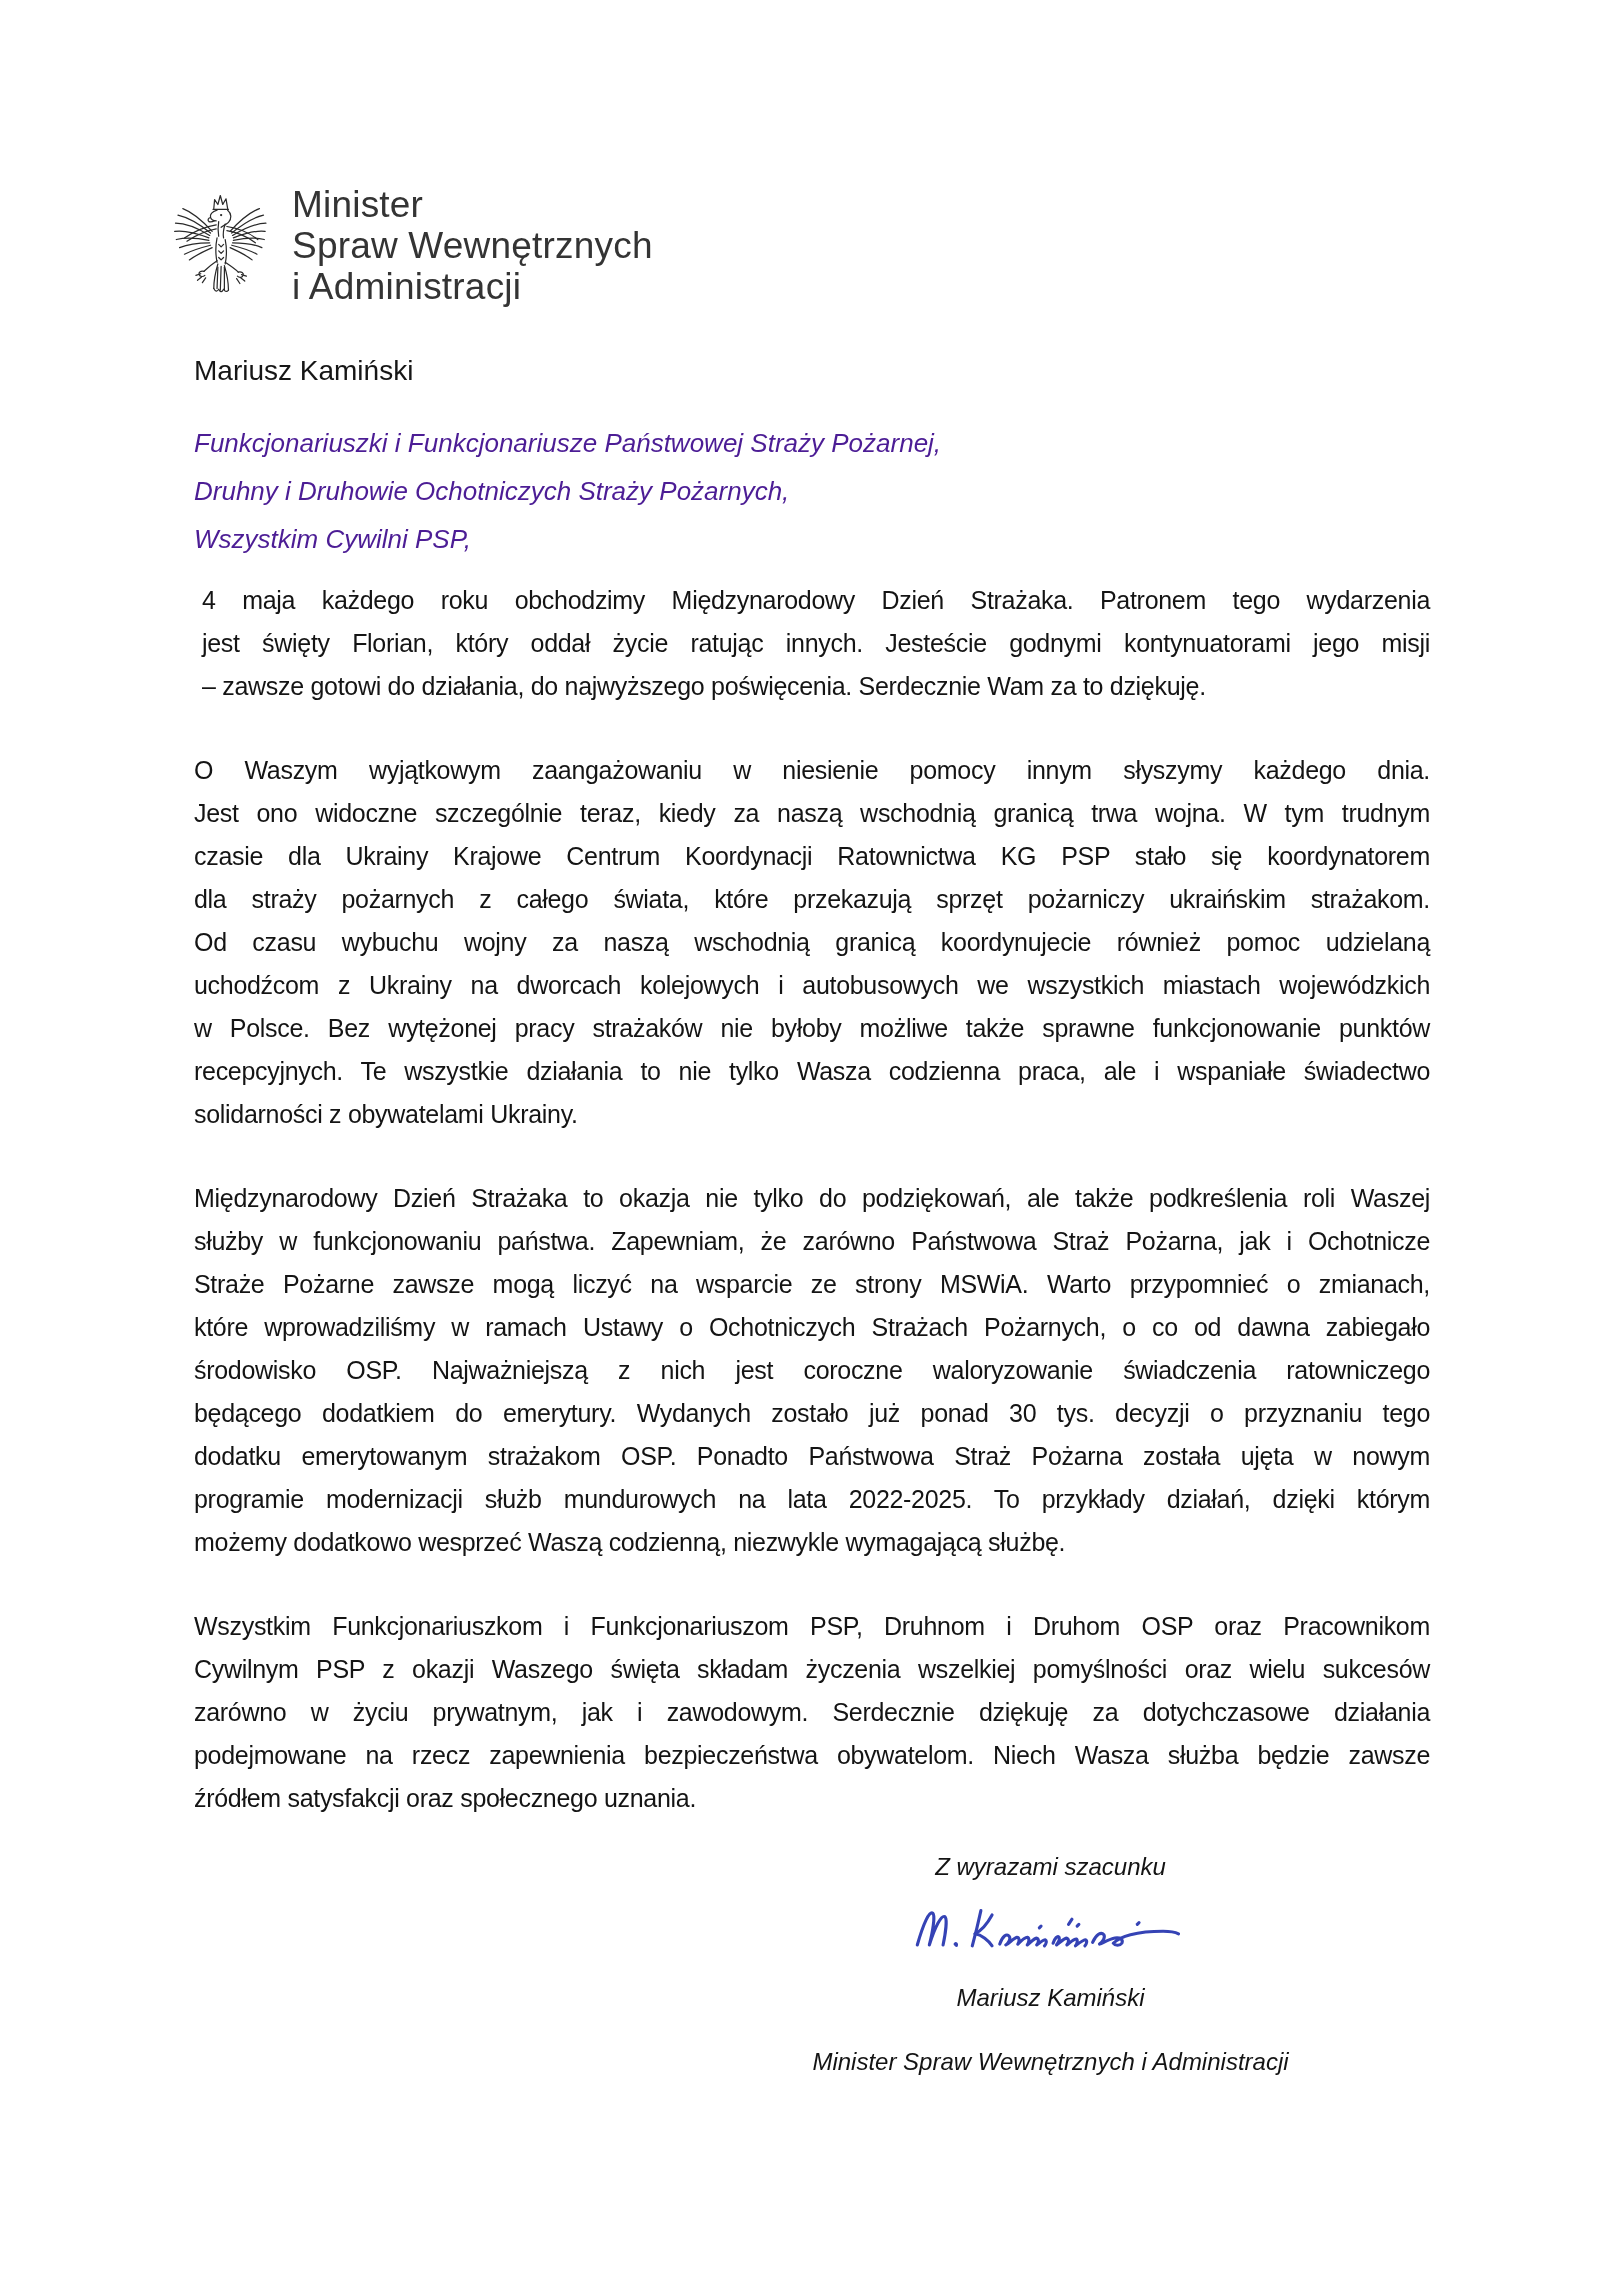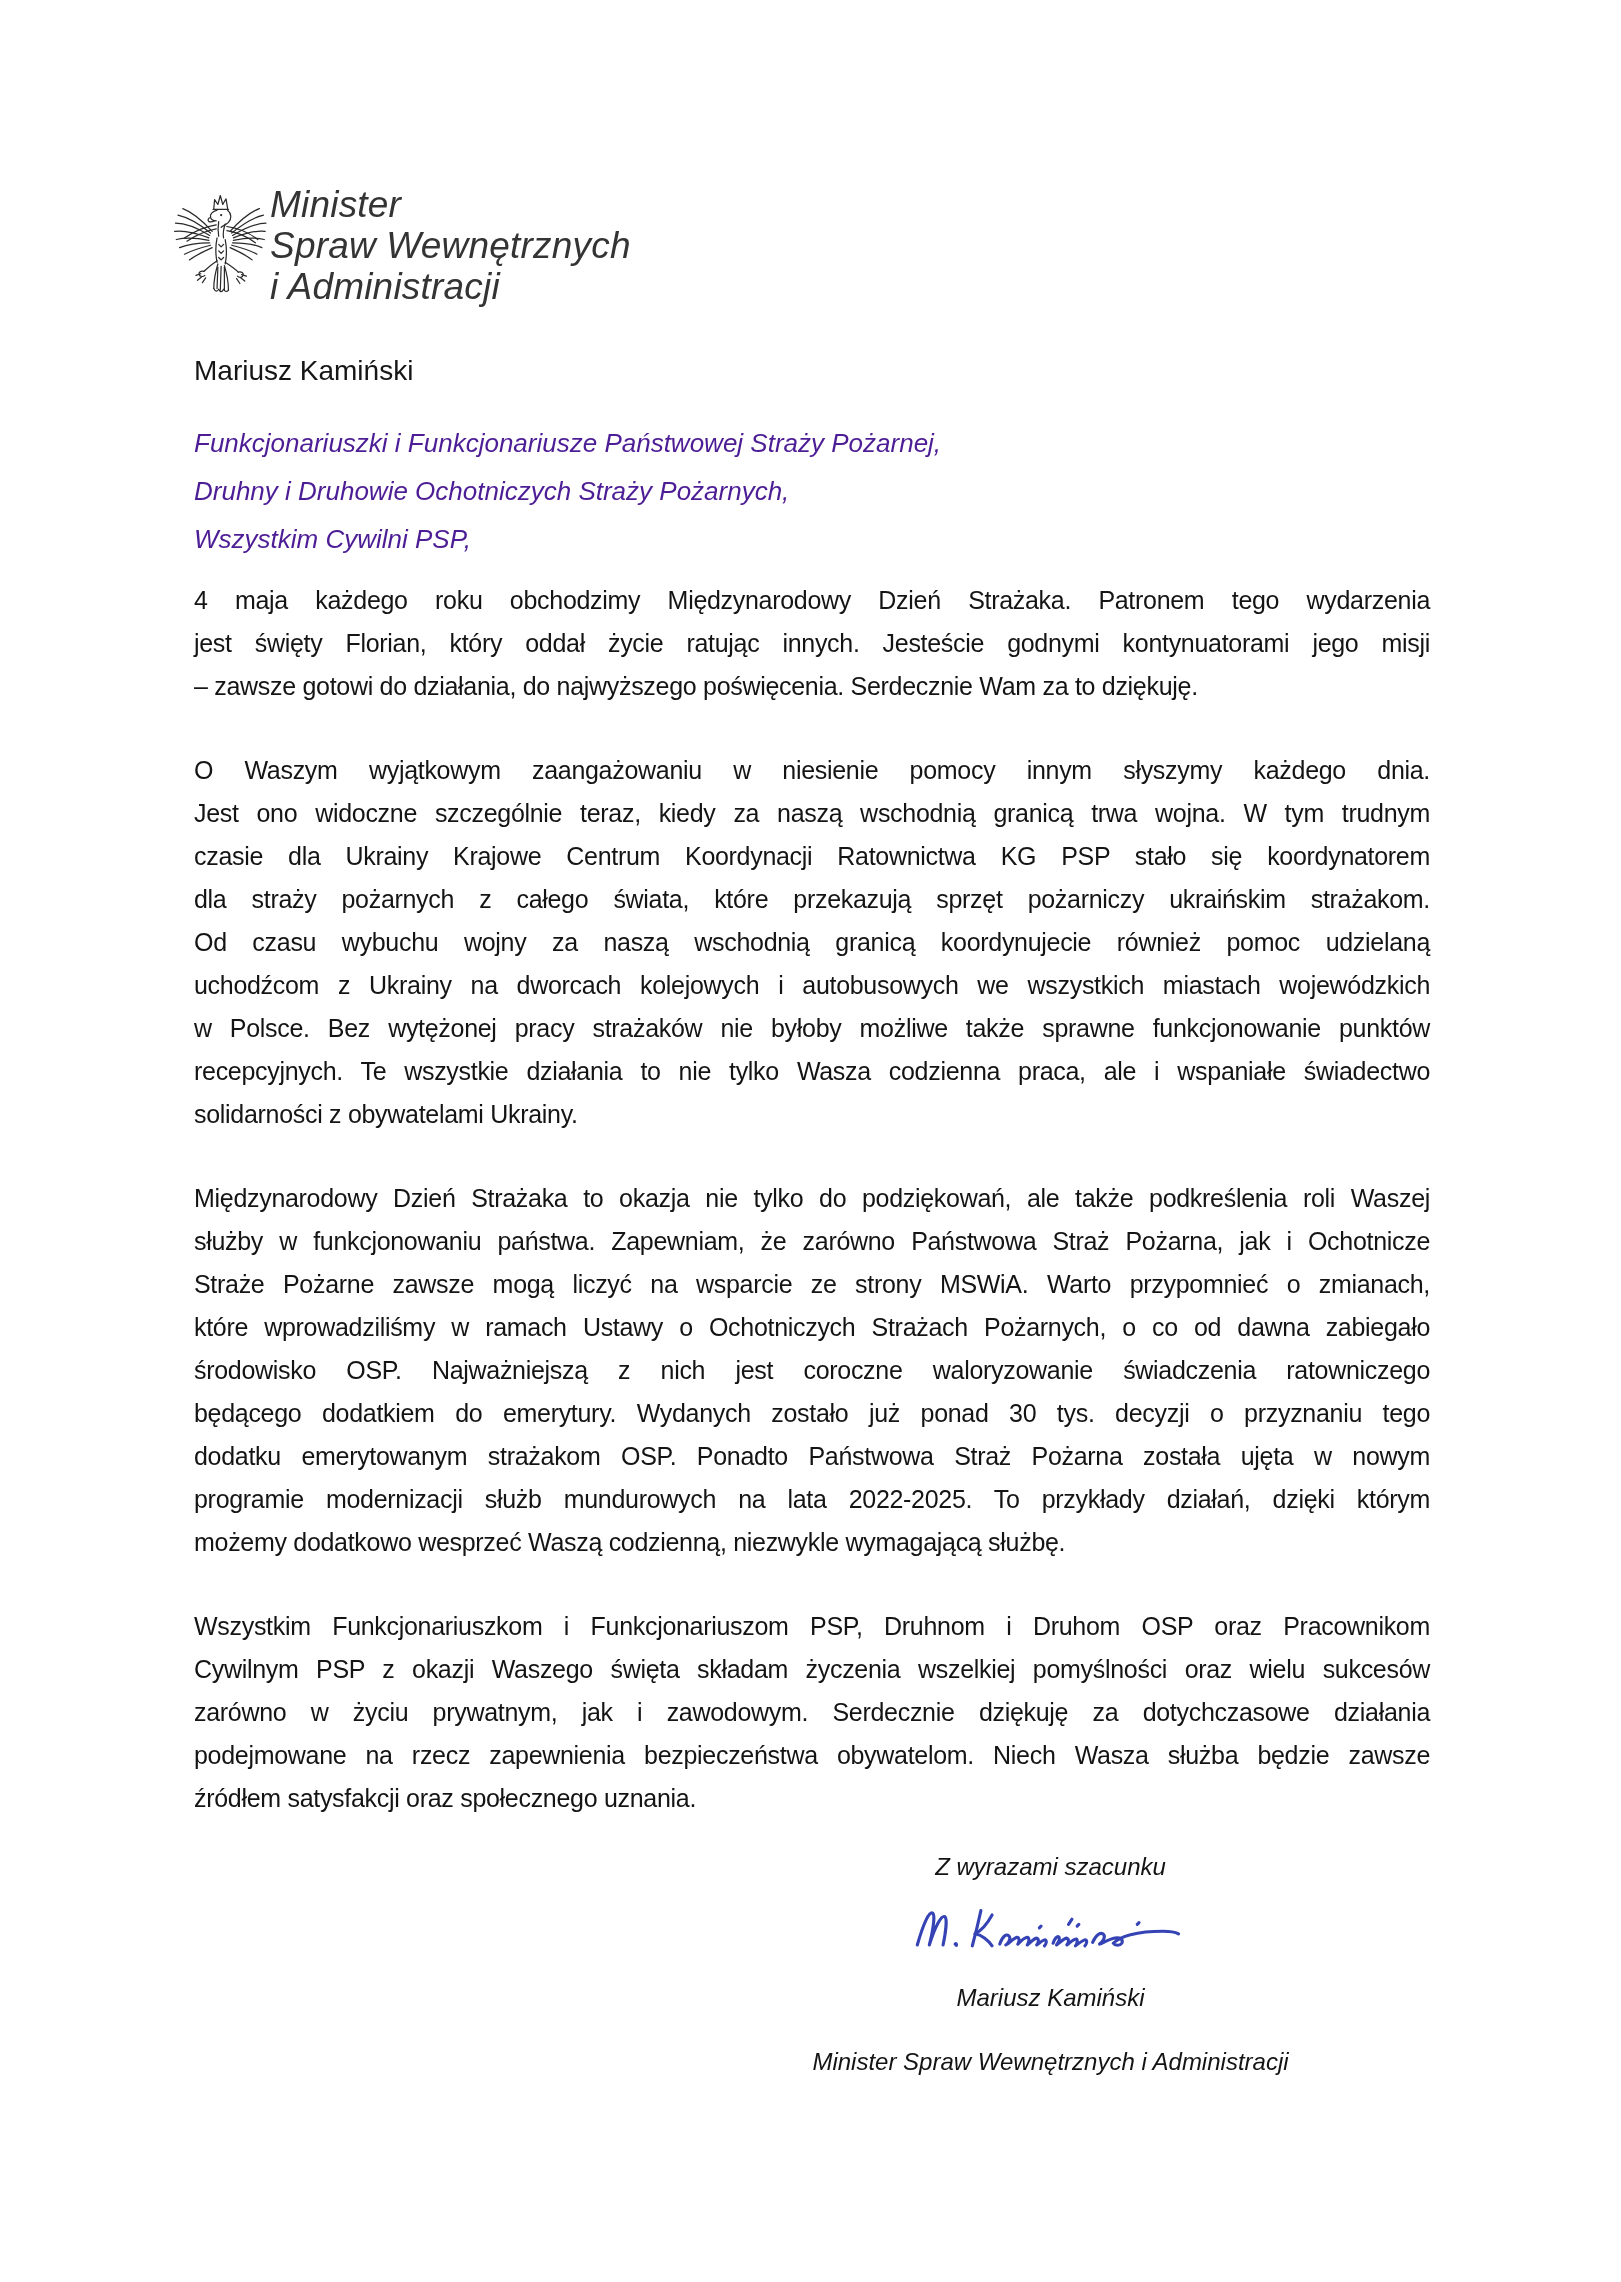--- a/index.html
+++ b/index.html
@@ -8,38 +8,37 @@
     width:1622px;height:2282px;
     background:#ffffff;
     box-sizing:border-box;
     padding:189px 192px 0 194px;
     font-family:"Liberation Sans", sans-serif;
     color:#1c1c1c;
     overflow:hidden;
   }
   
   .header-row{
-    display:flex;align-items:flex-start;gap:2px;
+    display:flex;align-items:flex-start;gap:24px;
     margin-left:-23px;
     height:125px;
-    font-style:italic;
   }
   .eagle-wrap{width:97px;height:110px;flex:0 0 auto;}
   .eagle-wrap svg{width:97px;height:110px;display:block;}
   .ministry-name{
     font-size:37px;line-height:41px;color:#343434;
     margin-top:-5.3px;letter-spacing:0.2px;
   }
   
   .sender-name{margin-top:39px;font-size:28px;line-height:36px;color:#161616;}
   
   .salutation{margin-top:30px;font-style:italic;font-size:26px;line-height:48px;color:#4c1d95;}
   
   .paragraph{margin-top:41px;font-size:25px;line-height:43px;letter-spacing:-0.3px;color:#141414;}
-  .paragraph.first{margin-top:16px;}
+  .paragraph.first{margin-top:16px;margin-left:8px;}
   .paragraph .line{
     text-align:justify;
     text-align-last:justify;
     -moz-text-align-last:justify;
   }
   .paragraph .line.last{text-align-last:left;-moz-text-align-last:left;}
   
   .closing{
     margin-top:27px;
     padding-left:478px;

